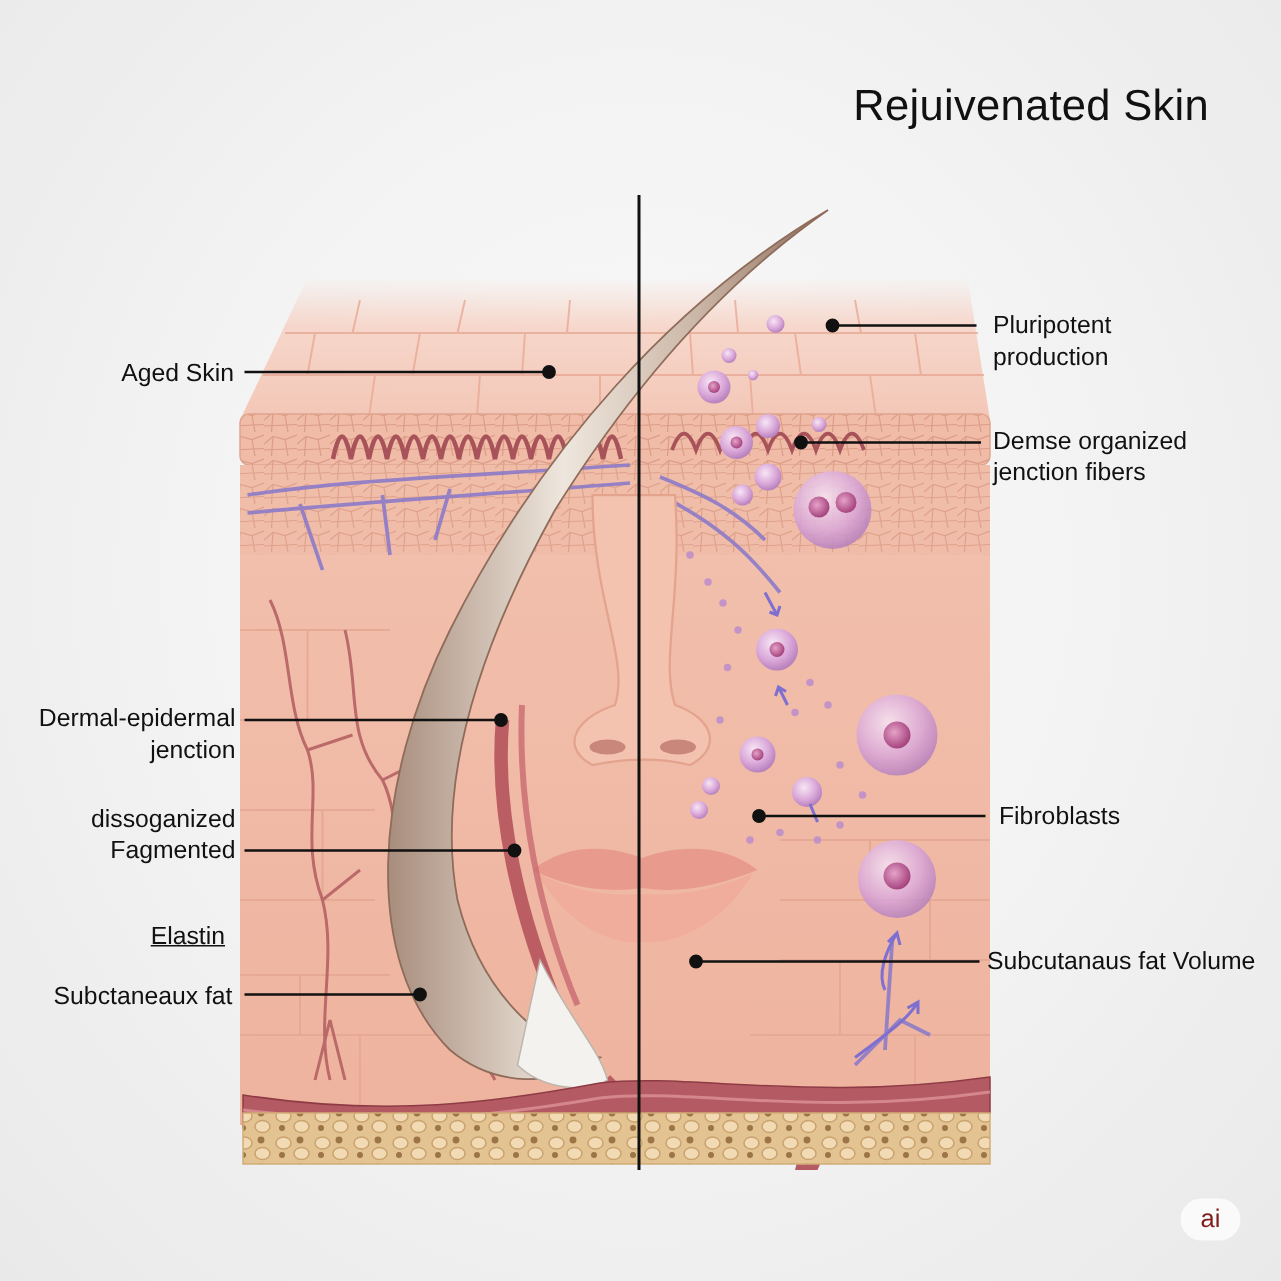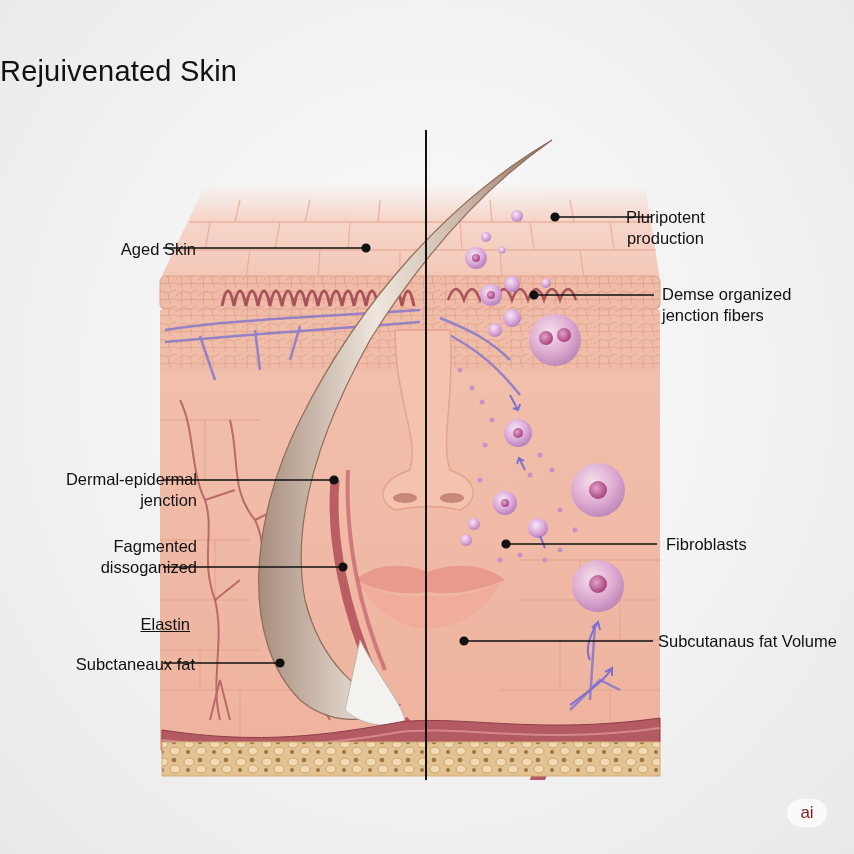--- a/index.html
+++ b/index.html
@@ -3,29 +3,29 @@
 <meta charset="utf-8">
 <style>
   html, body { margin: 0; padding: 0; }
   body {
     width: 854px; height: 854px; overflow: hidden; position: relative;
     background: radial-gradient(ellipse at 50% 45%, #fbfbfb 0%, #f1f1f1 60%, #e9e9e9 100%);
     font-family: "Liberation Sans", sans-serif;
   }
   .title {
     position: absolute; left: 0; width: 806px; top: 55px;
-    text-align: left; font-size: 29px; color: #111; font-weight: 400;
+    text-align: right; font-size: 29px; color: #111; font-weight: 400;
     letter-spacing: 0.2px;
   }
   svg.art { position: absolute; left: 0; top: 0; }
   .label {
     position: absolute; font-size: 16.5px; color: #111; line-height: 21px;
     white-space: nowrap;
   }
-  .label.right-align { text-align: right; margin-left: 40px; }
+  .label.right-align { text-align: right; }
   .label .line { display: block; }
   .watermark {
     position: absolute; left: 787px; top: 799px; width: 40px; height: 28px;
     border-radius: 14px; background: rgba(255,255,255,0.75);
     color: #7f1d1d; font-size: 17px; text-align: center; line-height: 28px;
   }
 </style>
 </head>
 <body>
 
@@ -203,31 +203,31 @@
 </svg>
 
 <div class="label right-align" style="left:20px; top:239px; width:136px;">
   <span class="line">Aged Skin</span>
 </div>
 <div class="label right-align" style="left:0px; top:469px; width:157px;">
   <span class="line" style="text-align:right;">Dermal-epidermal</span>
   <span class="line" style="">jenction</span>
 </div>
 <div class="label right-align" style="left:0px; top:536px; width:157px;">
+  <span class="line">dissoganized</span>
   <span class="line">Fagmented</span>
-  <span class="line">dissoganized</span>
 </div>
 <div class="label right-align" style="left:0px; top:614px; width:150px;text-decoration:underline;">
   <span class="line">Elastin</span>
 </div>
 <div class="label right-align" style="left:0px; top:654px; width:155px;">
   <span class="line">Subctaneaux fat</span>
 </div>
 
-<div class="label" style="left:626px; top:207px;text-align:center;">
+<div class="label" style="left:662px; top:207px;">
   <span class="line">Pluripotent</span>
   <span class="line">production</span>
 </div>
 <div class="label" style="left:662px; top:284px;">
   <span class="line">Demse organized</span>
   <span class="line">jenction fibers</span>
 </div>
 <div class="label" style="left:666px; top:534px;">
   <span class="line">Fibroblasts</span>
 </div>

